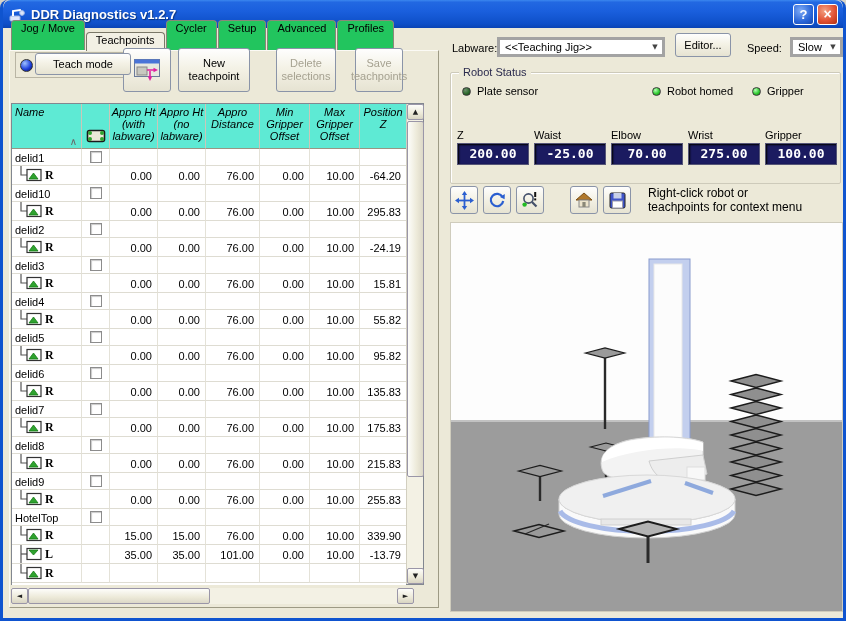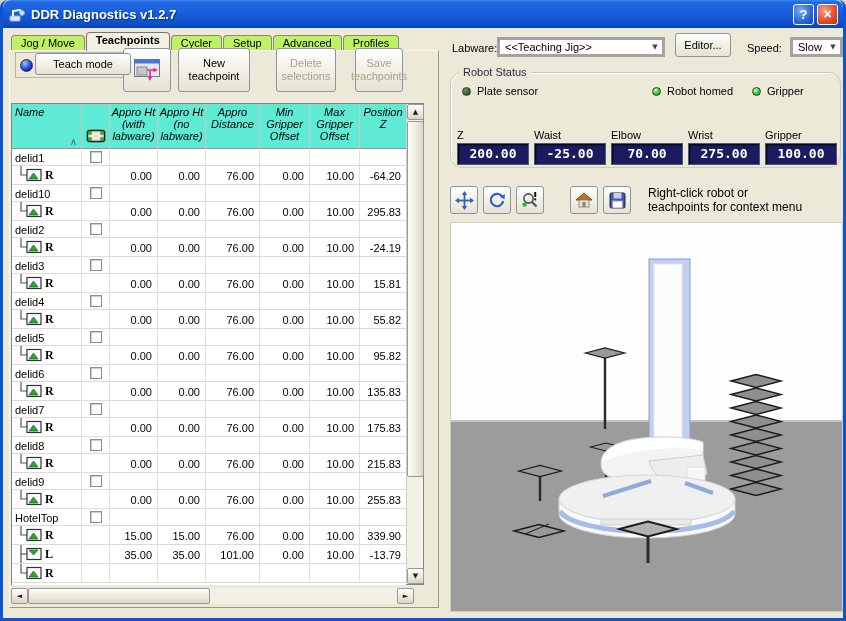--- a/index.html
+++ b/index.html
@@ -11,23 +11,23 @@
   .titlebar{position:relative;height:28px;background:linear-gradient(180deg,#3b87ef 0%,#2268e2 8%,#1a5fdd 40%,#0e4fc8 85%,#0a44b4 100%);
     display:flex;align-items:center;padding:0 5px 0 6px;border-radius:8px 8px 0 0;}
   .title-text{color:#fff;font-weight:bold;font-size:13px;margin-left:5px;text-shadow:1px 1px 1px #09357e;flex:1;}
   .tbtn{width:21px;height:21px;border:1px solid #fff;border-radius:3px;color:#fff;font-weight:bold;
     display:flex;align-items:center;justify-content:center;margin-left:3px;font-size:13px;}
   .tbtn.help{background:radial-gradient(circle at 35% 30%,#7fabf6,#2a66d8 60%,#1747ad);}
   .tbtn.close{background:radial-gradient(circle at 35% 30%,#f2a283,#e25335 55%,#b03010);font-size:14px;}
   .main{position:relative;width:100%;height:590px;}
   
   .tabbar{position:absolute;left:8px;top:4px;display:flex;align-items:flex-end;height:19px;}
-  .tab{height:16px;margin-top:3px;padding:1px 9px 0 9px;font-size:11px;background:#bef264;
+  .tab{height:31px;margin-top:3px;padding:1px 9px 0 9px;font-size:11px;background:#22c55e;
     border:1px solid #8a8878;border-bottom:none;border-radius:4px 4px 0 0;margin-right:1px;color:#000;}
-  .tab.active{height:19px;margin-top:0;font-weight:bold;background:#f2f0e4;position:relative;z-index:3;
+  .tab.active{height:19px;margin-top:0;font-weight:normal;background:#f2f0e4;position:relative;z-index:3;
     border-color:#7a7868;}
   .tabpage{position:absolute;left:6px;top:22px;width:430px;height:558px;background:#ECE9D8;
     border:1px solid;border-color:#fbfaf5 #9d9a84 #9d9a84 #fbfaf5;z-index:1;}
   
   .teach-frame{position:absolute;left:12px;top:24px;width:120px;height:26px;border:1px solid #b9b5a4;
     display:flex;align-items:center;padding:0 4px;z-index:4;background:#ECE9D8;}
   .led-blue{width:13px;height:13px;border-radius:50%;border:1px solid #333;
     background:radial-gradient(circle at 35% 30%,#9ec1ff,#2244dd 55%,#000a66);}
   .btn{background:linear-gradient(180deg,#fefefe,#f4f2e6 45%,#e6e3d2);border:1px solid #8a94a8;
     border-radius:3px;font-size:11px;color:#000;display:flex;align-items:center;justify-content:center;text-align:center;}
@@ -68,21 +68,21 @@
   .hscroll{position:absolute;left:8px;top:560px;width:403px;height:16px;background:#f3f1e4;z-index:4;}
   .hs-left{left:0;top:0;height:16px;} .hs-right{right:0;top:0;height:16px;}
   .hthumb{position:absolute;left:17px;top:0;width:182px;height:16px;background:linear-gradient(180deg,#fdfdfa,#ece9d8 60%,#dcd8c8);
     border:1px solid #9a96a8;border-radius:2px;}
   
   .rlabel{position:absolute;font-size:11px;color:#000;}
   .combo{position:absolute;background:#fff;border:3px solid #a3a3a3;height:20px;display:flex;align-items:center;
     font-size:11px;padding-left:5px;}
   .combo .arrow{margin-left:auto;width:14px;text-align:center;font-size:7px;color:#444;font-family:"DejaVu Sans",sans-serif;}
   .editor-btn{position:absolute;left:672px;top:5px;width:56px;height:24px;}
-  .groupbox{position:absolute;left:447px;top:44px;width:391px;height:96px;border:1px solid #cdcaba;border-radius:12px;
+  .groupbox{position:absolute;left:447px;top:44px;width:391px;height:112px;border:1px solid #cdcaba;border-radius:2px;
     box-shadow:inset 1px 1px 0 #fff;}
   .group-legend{position:absolute;left:8px;top:-7px;background:#ECE9D8;padding:0 4px;font-size:11px;color:#2b2b4e;}
   .led-item{position:absolute;top:12px;display:flex;align-items:center;}
   .led-item:nth-child(2){left:11px;} .led-item:nth-child(3){left:201px;} .led-item:nth-child(4){left:301px;}
   .led{width:9px;height:9px;border-radius:50%;border:1px solid #3a3a3a;}
   .led.on{background:radial-gradient(circle at 35% 30%,#b6ffb6,#33cc33 55%,#0d8a0d);}
   .led.off{background:radial-gradient(circle at 35% 30%,#6f8f6f,#2e6b2e 55%,#123812);}
   .led-label{font-size:11px;margin-left:6px;}
   .axis{position:absolute;top:56px;width:72px;}
   .axis:nth-child(5){left:6px;} .axis:nth-child(6){left:83px;} .axis:nth-child(7){left:160px;}

